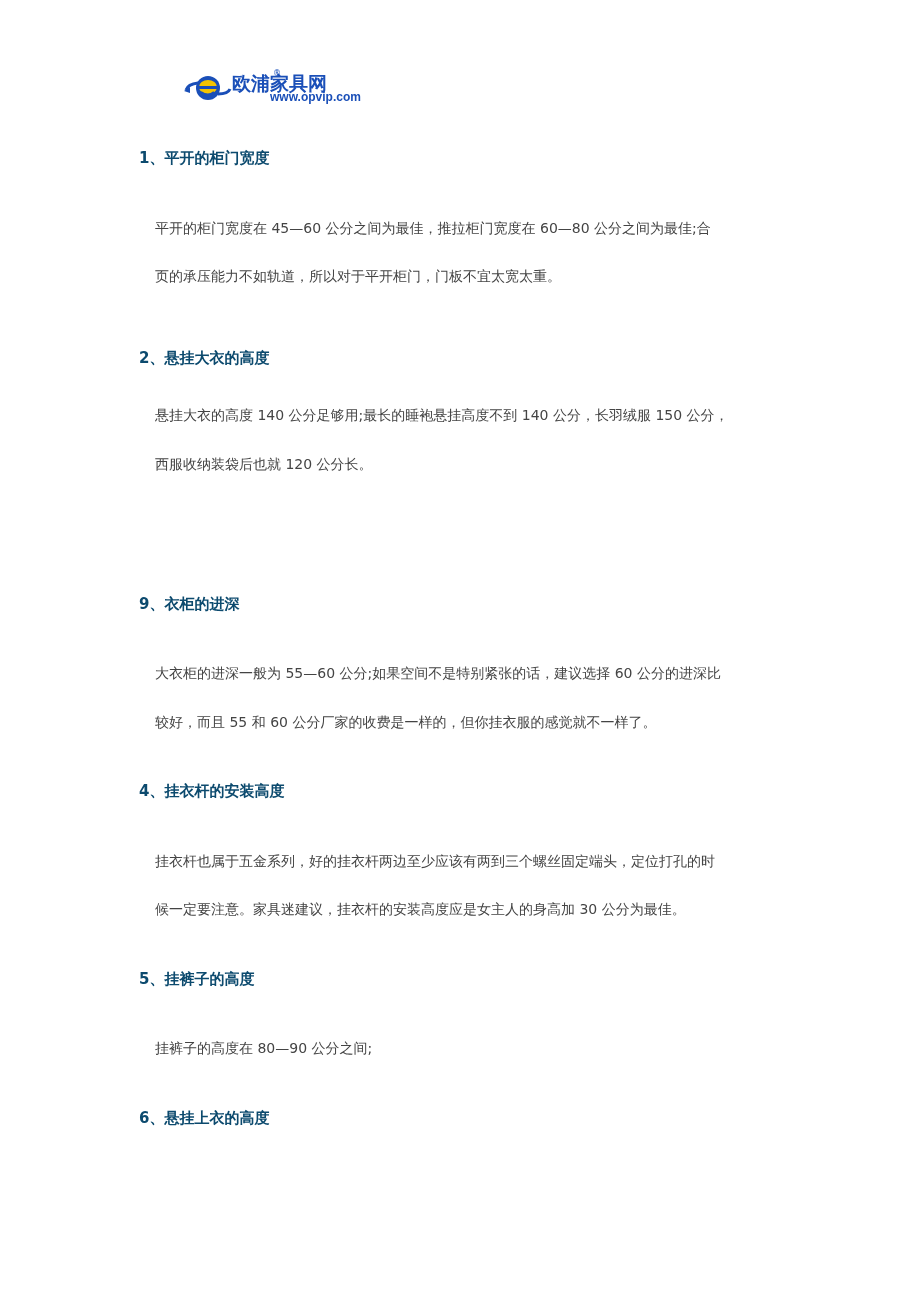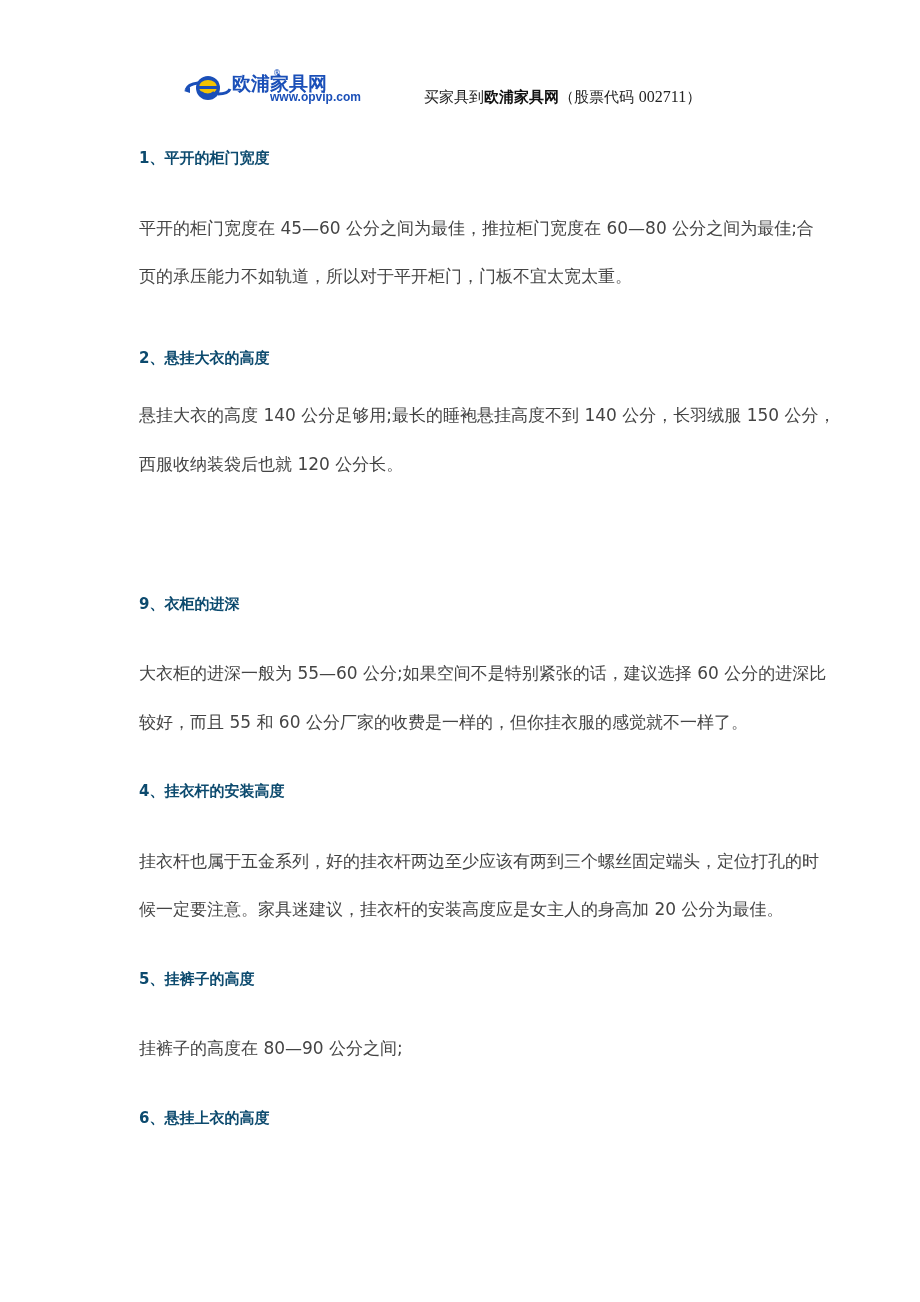--- a/index.html
+++ b/index.html
@@ -82,22 +82,22 @@
       position: absolute;
       left: 0;
       font-size: 15px;
       font-weight: bold;
       color: #0c4a6e;
       white-space: nowrap;
       line-height: 20px;
     }
     .para-line {
       position: absolute;
-      left: 0;
-      font-size: 17px;
+      left: 16px;
+      font-size: 14px;
       color: #444444;
       white-space: nowrap;
       line-height: 20px;
     }
   </style>
 </head>
 <body>
 
 <div class="page-header">
   <div class="logo">
@@ -110,40 +110,37 @@
       <circle cx="24" cy="18" r="12" fill="#1a4fb8"></circle>
       <ellipse cx="24" cy="17" rx="9" ry="7" fill="#f5c400"></ellipse>
       <rect x="14" y="16" width="20" height="3" fill="#1a4fb8"></rect>
       <path d="M30 22 Q24 27 17 22" stroke="#1a4fb8" stroke-width="2" fill="none"></path>
     </svg>
     <span class="logo-name">欧浦家具网</span>
     <span class="logo-reg">®</span>
     <span class="logo-url">www.opvip.com</span>
   </div>
 
-  <div class="tagline">
-    <span>买家具到</span><span class="brand">欧浦家具网</span><span>（股票代码 </span><span class="code">002711</span><span>）</span>
-  </div>
 </div>
 
 <div class="content">
 
   <div class="heading" style="top:148px">1、平开的柜门宽度</div>
   <div class="para-line" style="top:218px">平开的柜门宽度在 45—60 公分之间为最佳，推拉柜门宽度在 60—80 公分之间为最佳;合</div>
   <div class="para-line" style="top:266px">页的承压能力不如轨道，所以对于平开柜门，门板不宜太宽太重。</div>
 
   <div class="heading" style="top:348px">2、悬挂大衣的高度</div>
   <div class="para-line" style="top:405px">悬挂大衣的高度 140 公分足够用;最长的睡袍悬挂高度不到 140 公分，长羽绒服 150 公分，</div>
   <div class="para-line" style="top:454px">西服收纳装袋后也就 120 公分长。</div>
 
   <div class="heading" style="top:594px">9、衣柜的进深</div>
   <div class="para-line" style="top:663px">大衣柜的进深一般为 55—60 公分;如果空间不是特别紧张的话，建议选择 60 公分的进深比</div>
   <div class="para-line" style="top:712px">较好，而且 55 和 60 公分厂家的收费是一样的，但你挂衣服的感觉就不一样了。</div>
 
   <div class="heading" style="top:781px">4、挂衣杆的安装高度</div>
   <div class="para-line" style="top:851px">挂衣杆也属于五金系列，好的挂衣杆两边至少应该有两到三个螺丝固定端头，定位打孔的时</div>
-  <div class="para-line" style="top:899px">候一定要注意。家具迷建议，挂衣杆的安装高度应是女主人的身高加 20 公分为最佳。</div>
+  <div class="para-line" style="top:899px">候一定要注意。家具迷建议，挂衣杆的安装高度应是女主人的身高加 30 公分为最佳。</div>
 
   <div class="heading" style="top:969px">5、挂裤子的高度</div>
   <div class="para-line" style="top:1038px">挂裤子的高度在 80—90 公分之间;</div>
 
   <div class="heading" style="top:1108px">6、悬挂上衣的高度</div>
 </div>
 
 </body></html>

